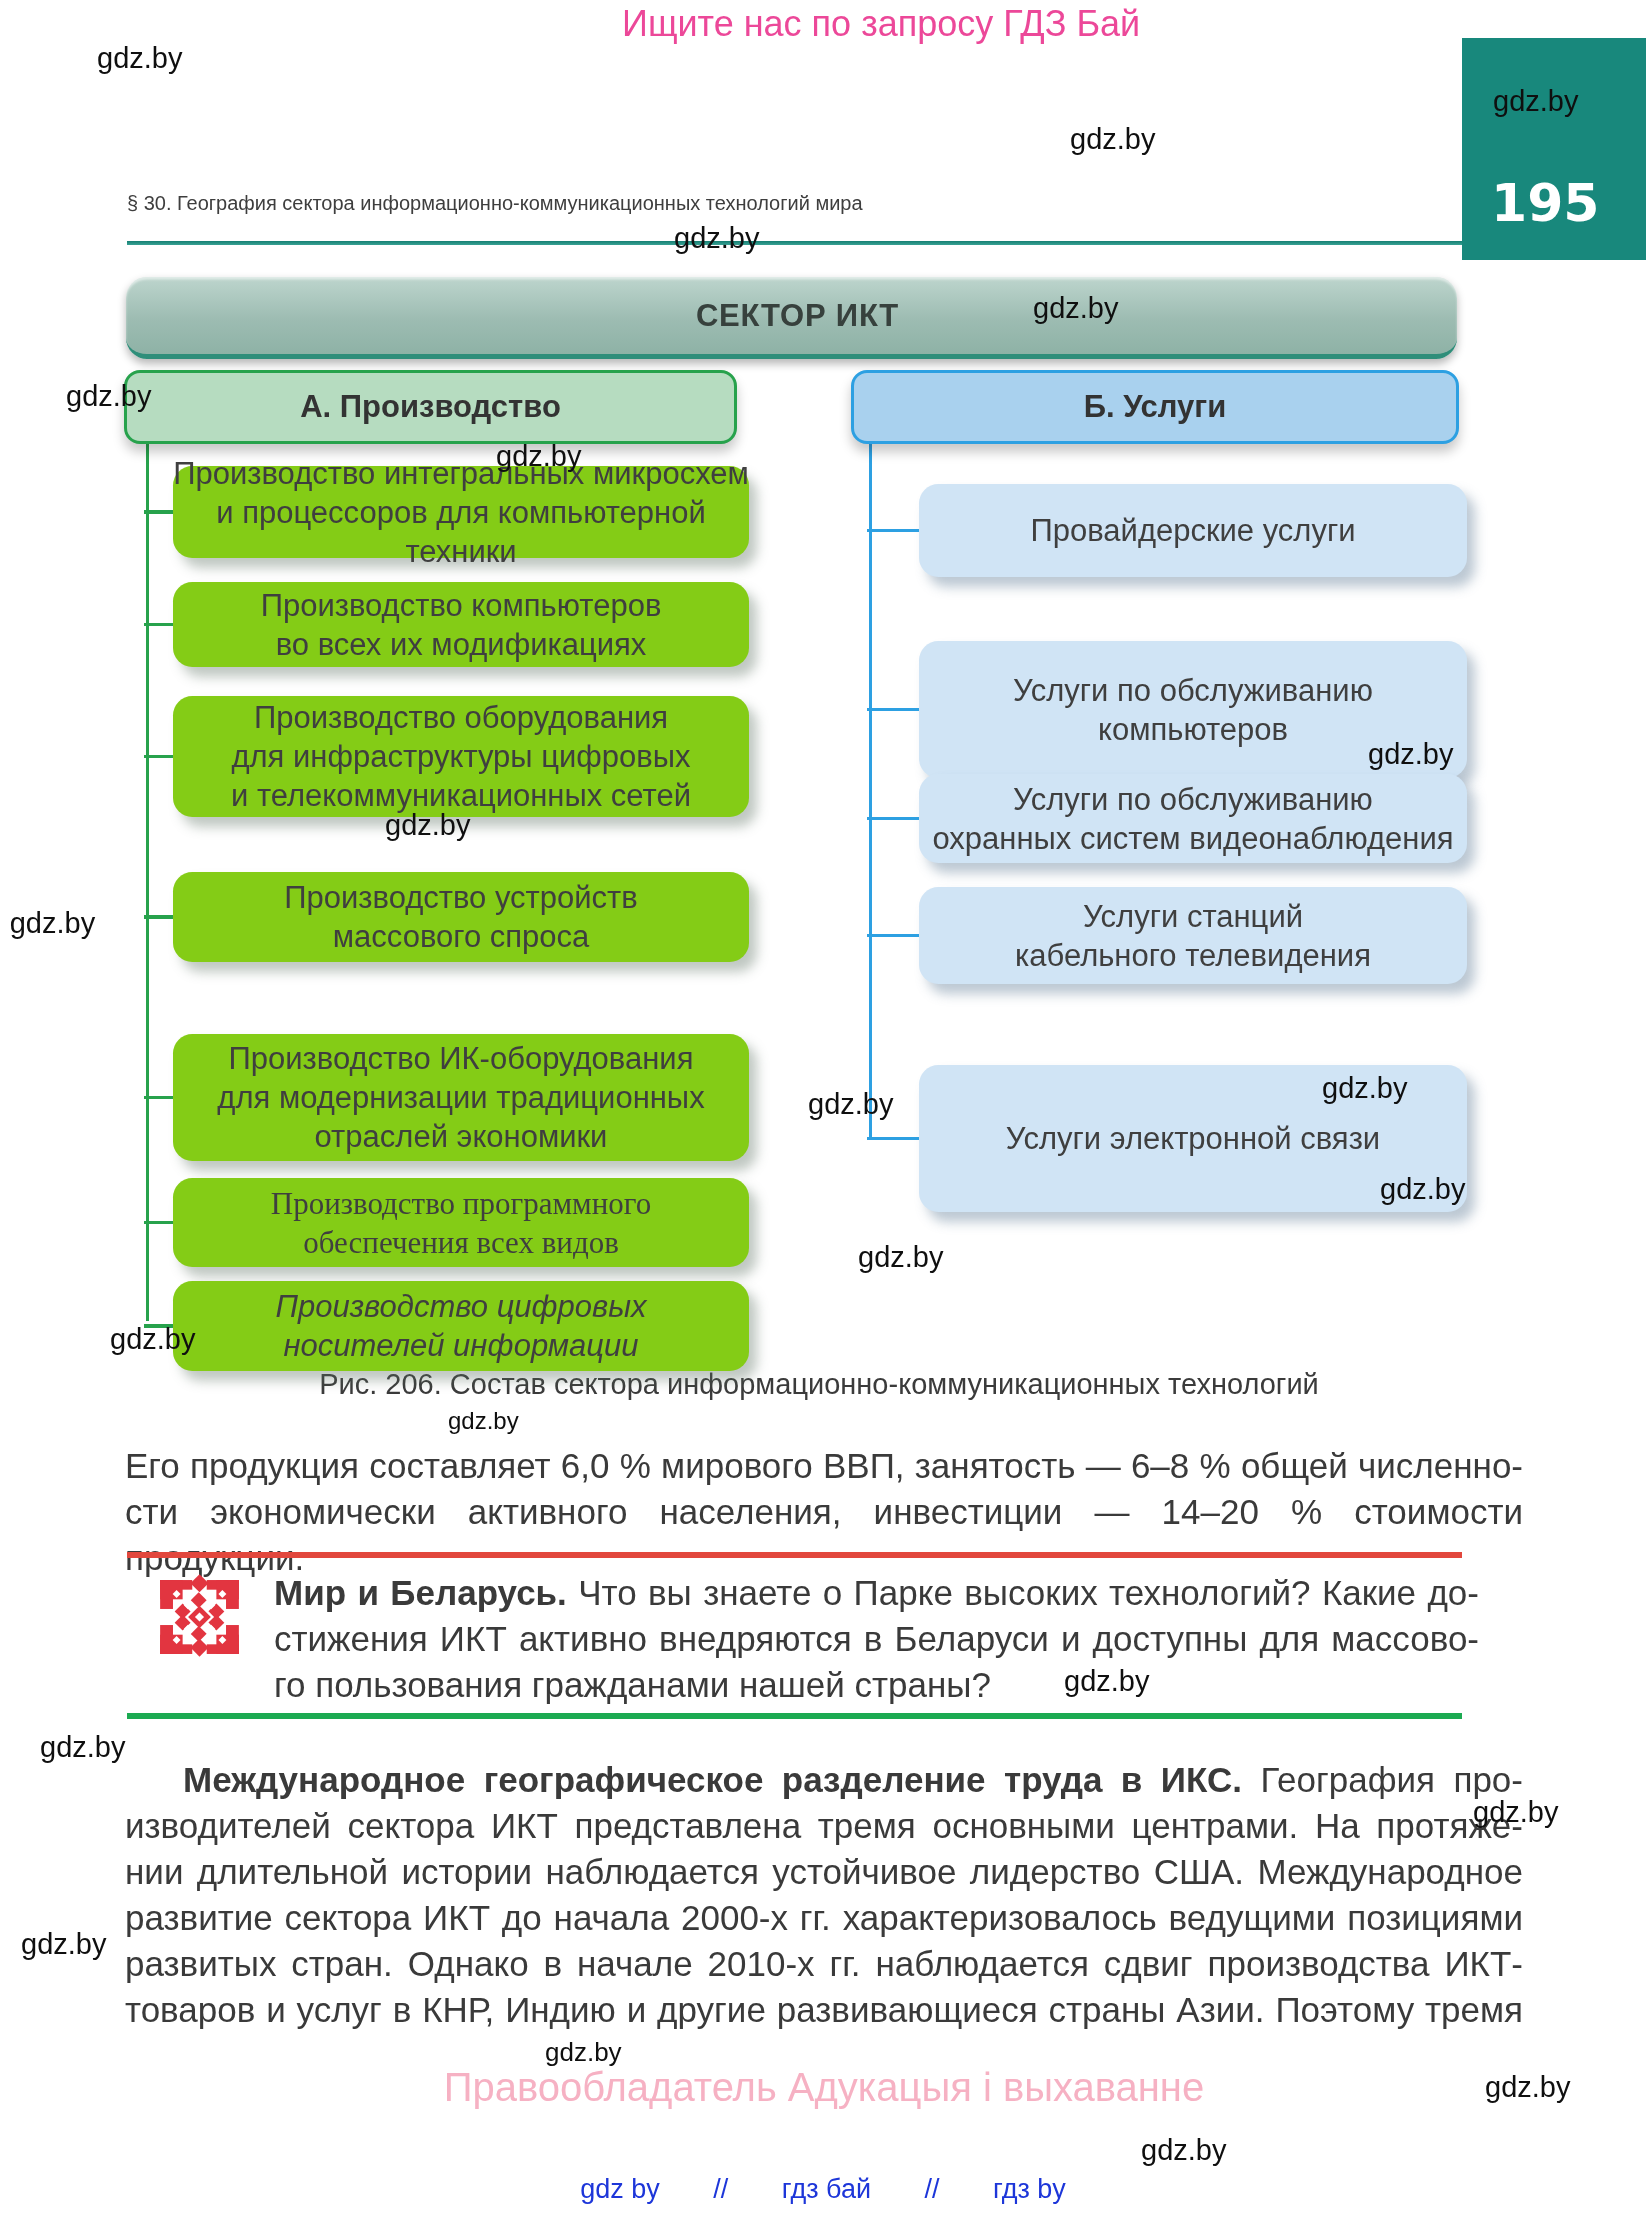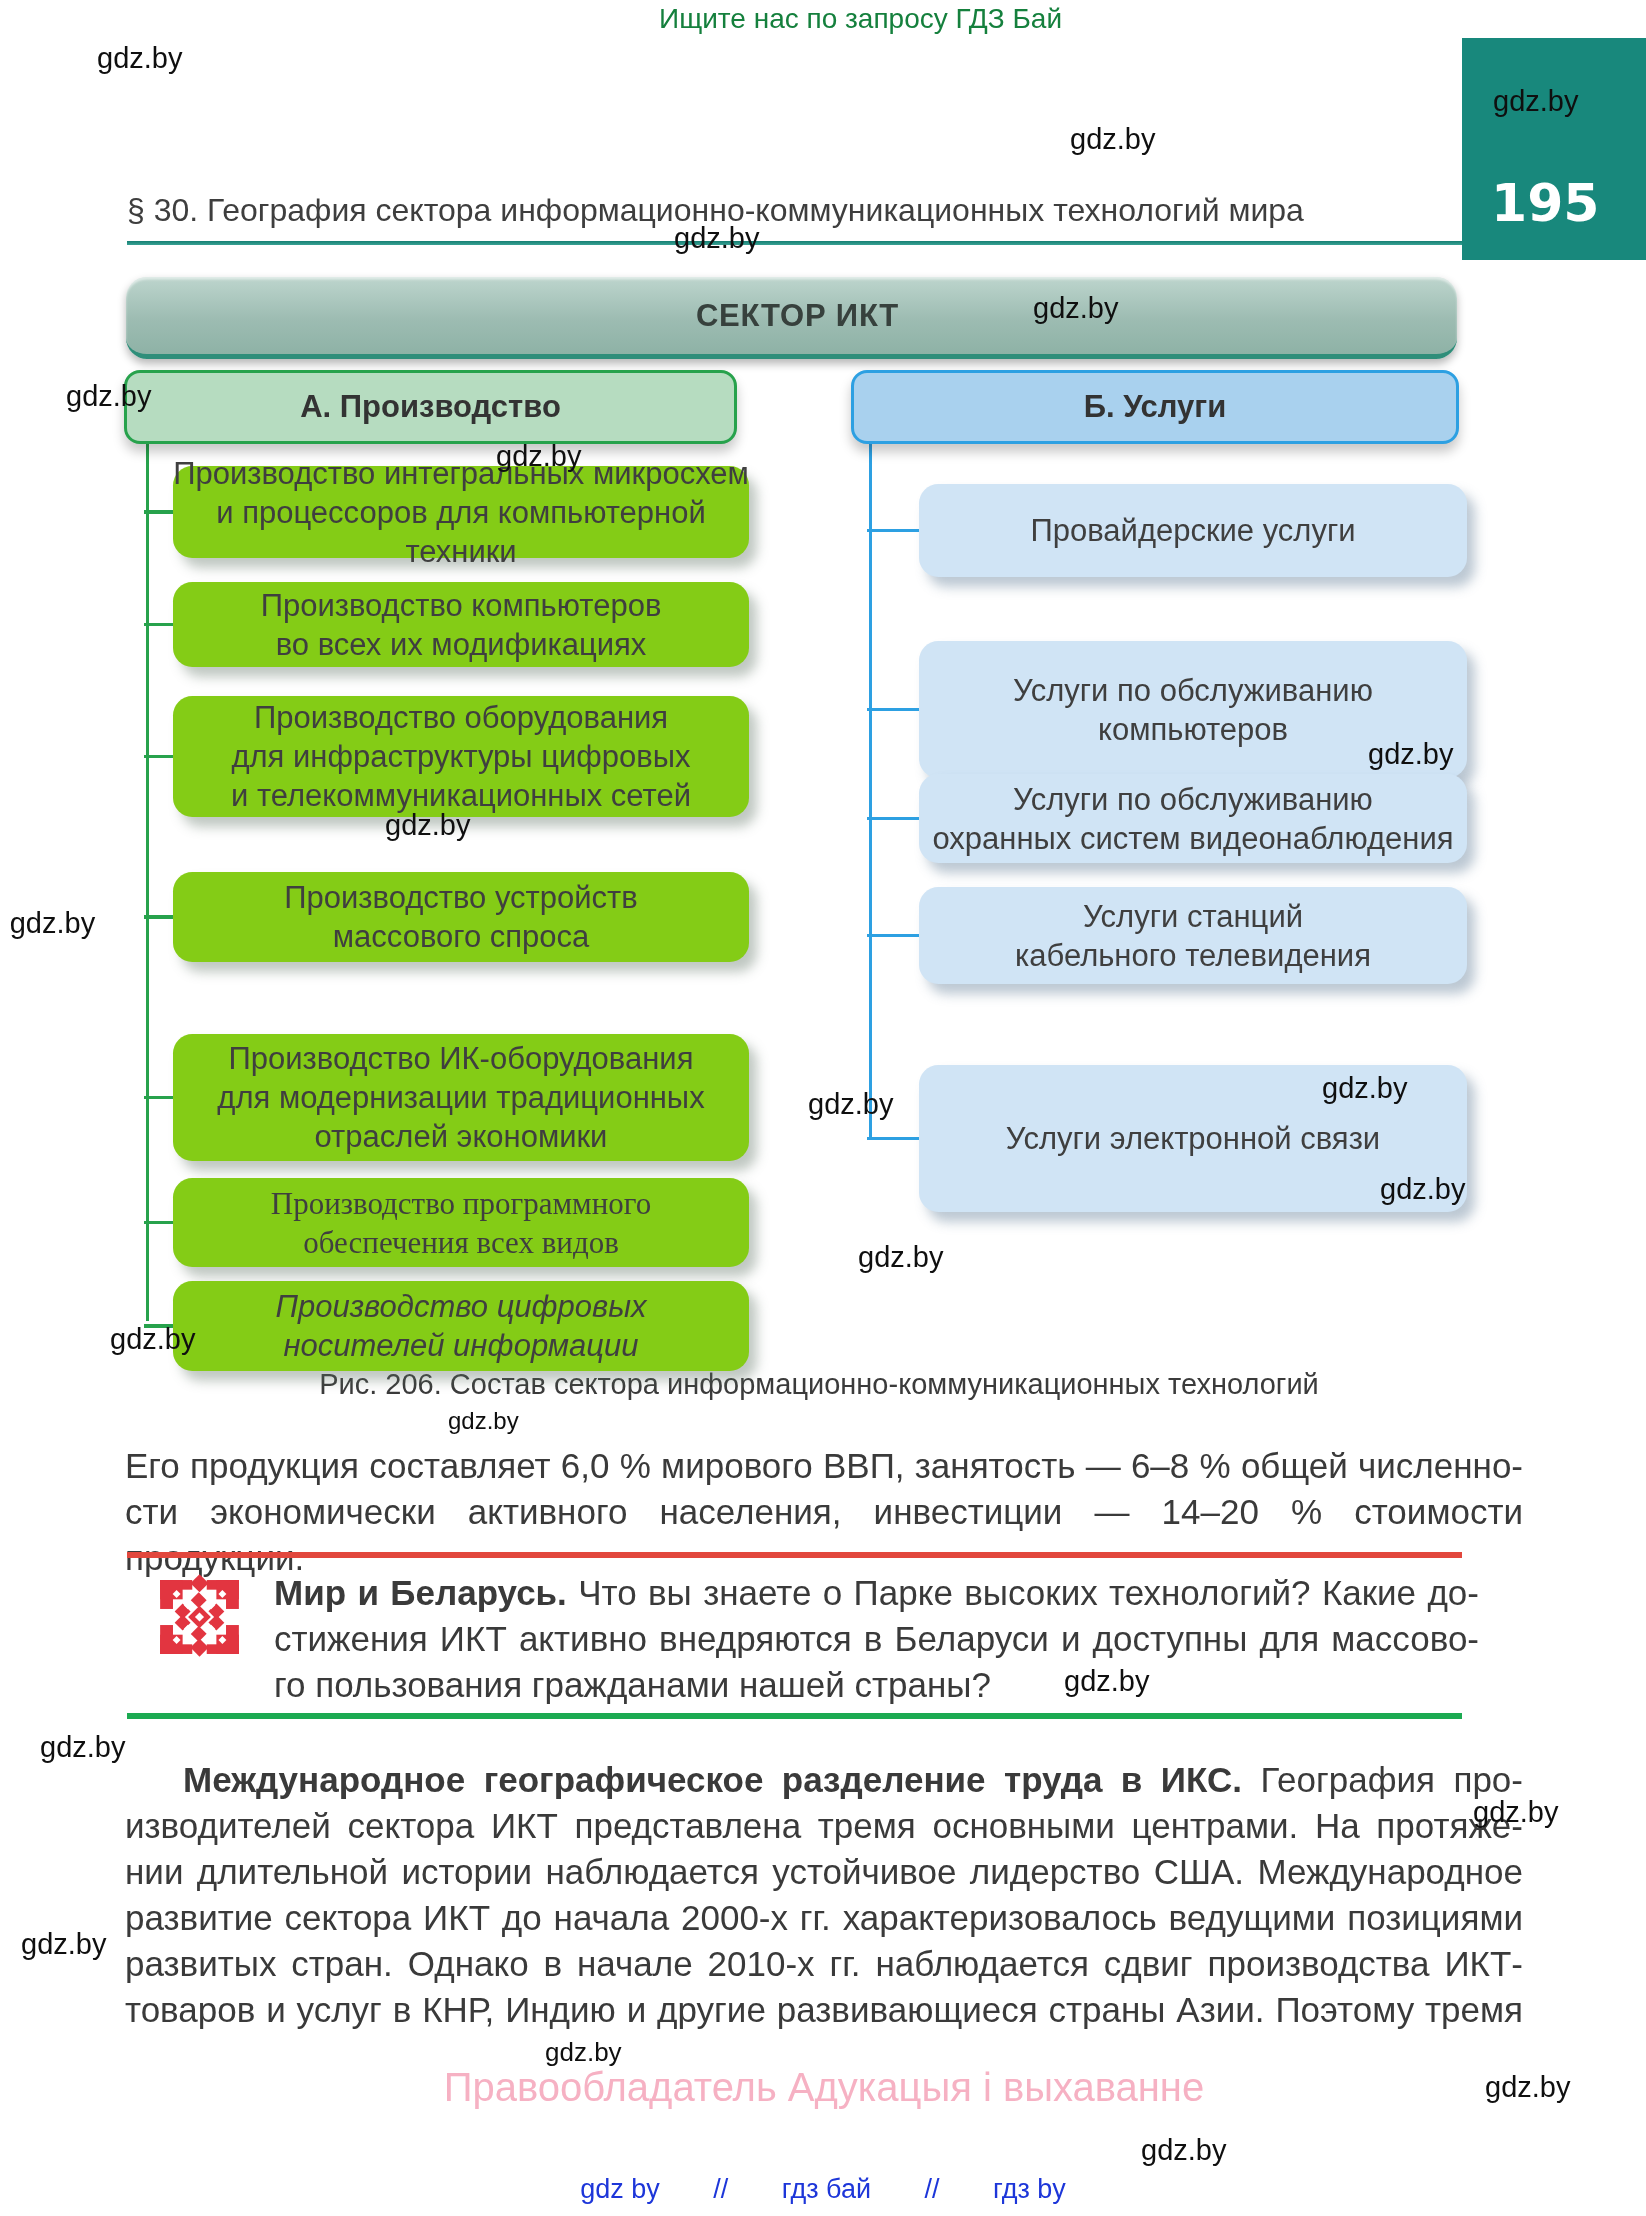--- a/index.html
+++ b/index.html
@@ -1,24 +1,24 @@
 <!DOCTYPE html>
 <html style="font-size:13px"><head>
 <meta charset="utf-8">
 <style>
   html,body{margin:0;padding:0;background:#e8e8e8;}
   .page{position:relative;width:1647px;height:2216px;background:#ffffff;overflow:hidden;
         font-family:"Liberation Sans",sans-serif;color:#3a3a3a;}
 
   
   .wm{position:absolute;font-size:29px;color:#0f0f0f;z-index:30;white-space:nowrap;}
-  .promo{position:absolute;left:659px;top:3.2px;font-size:28px;color:#15803d;z-index:30;white-space:nowrap;}
-
-  
-  .h-title{position:absolute;left:127px;top:192px;font-size:32px;color:#3e3e3e;white-space:nowrap;}
+  .promo{position:absolute;left:622px;top:3.2px;font-size:36px;color:#ec4899;z-index:30;white-space:nowrap;}
+
+  
+  .h-title{position:absolute;left:127px;top:192px;font-size:20px;color:#3e3e3e;white-space:nowrap;}
   .h-rule{position:absolute;left:127px;top:241px;width:1337px;height:4px;
           background:linear-gradient(180deg,#157f73,#3aa295);}
   .pg-tab{position:absolute;left:1462px;top:38px;width:185px;height:222px;background:#18887c;z-index:5;}
   .pg-num{position:absolute;left:29px;top:135px;font-size:52px;font-weight:bold;color:#ffffff;
           font-family:"DejaVu Sans",sans-serif;}
   .pg-wm{position:absolute;left:31px;top:47px;font-size:29px;color:#0f0f0f;}
 
   
   .sector{position:absolute;left:126px;top:277px;width:1331px;height:77px;border-radius:21px;
           background:linear-gradient(180deg,#bdd5cd 0%,#9dbcb2 55%,#8eb2a6 100%);

